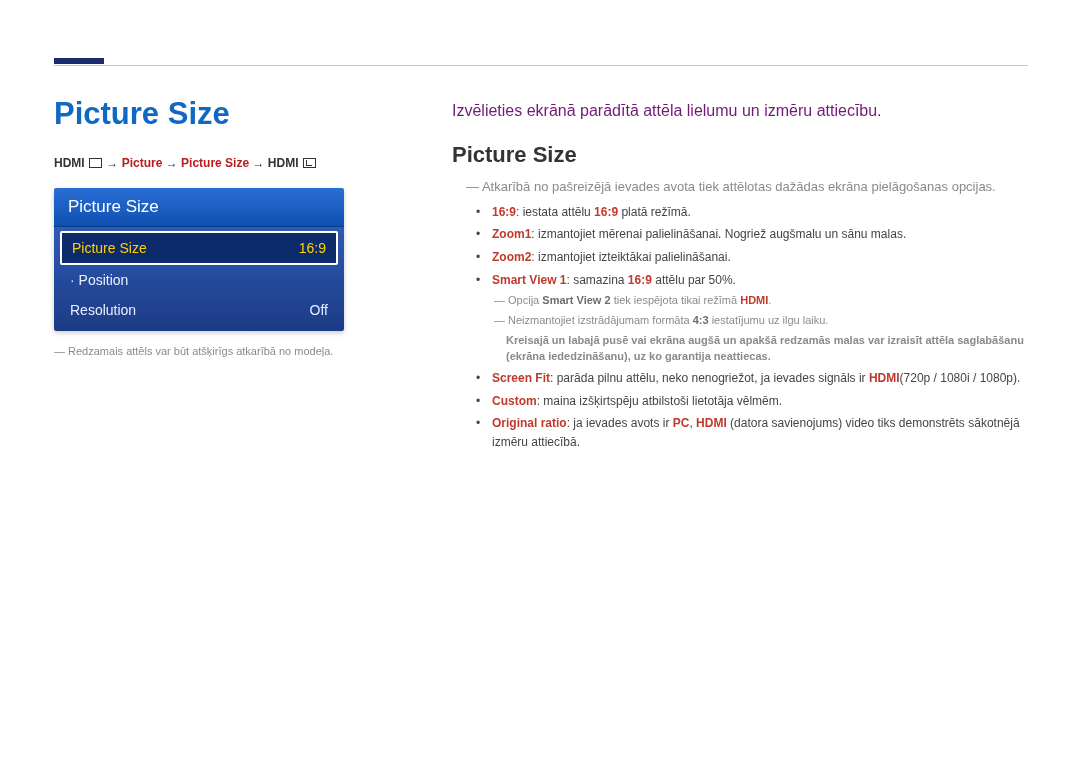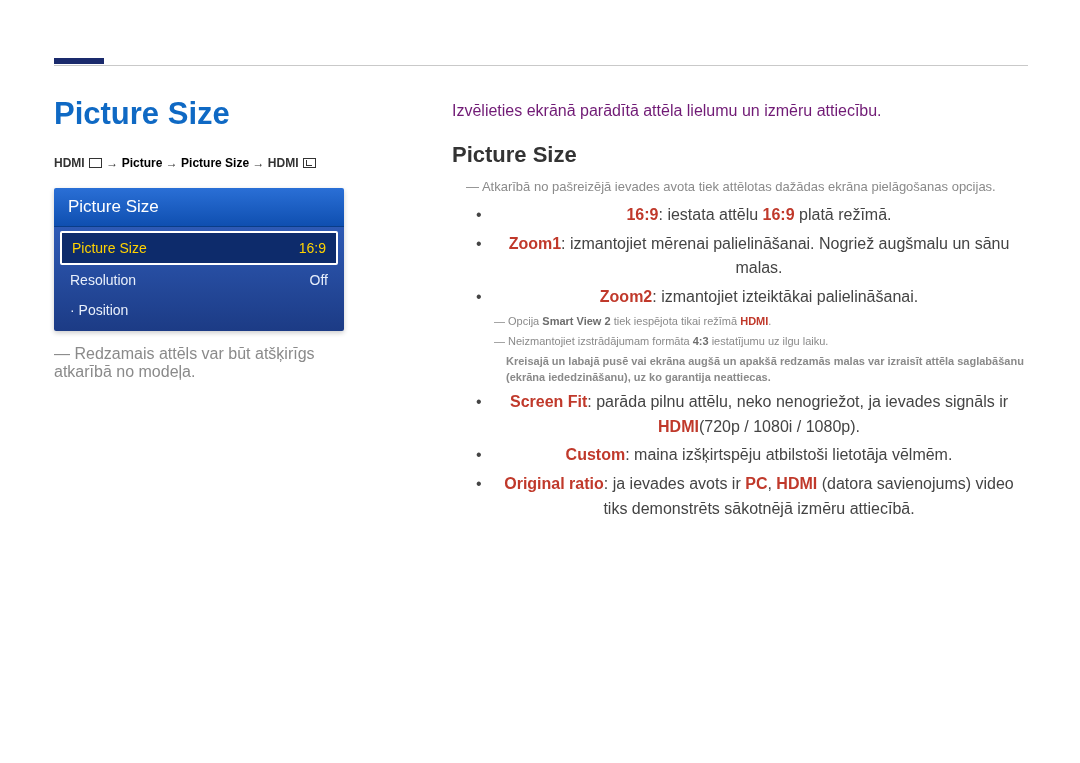--- a/index.html
+++ b/index.html
@@ -37,21 +37,21 @@
     font-size: 31px;
     font-weight: 600;
     margin-bottom: 24px;
   }
   .menupath {
     font-size: 12px;
     color: #333;
     margin-bottom: 18px;
   }
   .menupath .bold { font-weight: 700; }
-  .menupath .accent { color: #000000; font-weight: 700; }
+  .menupath .accent { color: #b91c1c; font-weight: 700; }
   .icon-menu, .icon-enter {
     display: inline-block;
     width: 13px;
     height: 10px;
     border: 1px solid #333;
     vertical-align: middle;
     margin: 0 1px;
     position: relative;
     top: -1px;
   }
@@ -93,21 +93,21 @@
     color: #e8effb;
   }
   .osd-row.selected {
     border: 2px solid #fff;
     border-radius: 2px;
     background: #0d2b6b;
     color: #ffd200;
   }
   .osd-row .dot::before { content: "· "; }
   .footnote {
-    font-size: 16px;
+    font-size: 11px;
     color: #8a8a8a;
     margin-top: 6px;
   }
   .footnote::before { content: "― "; color:#8a8a8a; }
   
   .right-col {
     position: absolute;
     left: 452px;
     top: 102px;
     right: 54px;
@@ -130,27 +130,26 @@
     line-height: 1.45;
     text-indent: -12px;
     padding-left: 12px;
   }
   .note::before { content: "― "; }
   ul.opts {
     list-style: none;
     margin-left: 28px;
   }
   ul.opts > li {
-    font-size: 16px;
+    font-size: 12px;
     color: #444;
     line-height: 1.55;
     margin: 4px 0;
     position: relative;
     padding-left: 12px;
-    text-align: center;
   }
   ul.opts > li::before {
     content: "•";
     position: absolute;
     left: -4px;
     top: 0;
     color: #444;
   }
   .b { font-weight: 700; }
   .hl { color: #c0392b; font-weight: 700; }
@@ -189,26 +188,26 @@
   </div>
 
   <div class="osd">
     <div class="osd-header">Picture Size</div>
     <div class="osd-body">
       <div class="osd-row selected">
         <span>Picture Size</span>
         <span>16:9</span>
       </div>
       <div class="osd-row">
+        <span class="dot">Position</span>
+        <span></span>
+      </div>
+      <div class="osd-row">
         <span>Resolution</span>
         <span>Off</span>
-      </div>
-      <div class="osd-row">
-        <span class="dot">Position</span>
-        <span></span>
       </div>
     </div>
   </div>
 
   <div class="footnote">Redzamais attēls var būt atšķirīgs atkarībā no modeļa.</div>
 </div>
 
 <div class="right-col">
   <div class="intro">Izvēlieties ekrānā parādītā attēla lielumu un izmēru attiecību.</div>
   <div class="sub-h2">Picture Size</div>
@@ -217,20 +216,23 @@
   <ul class="opts">
     <li>
       <span class="hl">16:9</span><span>: iestata attēlu </span><span class="hl">16:9</span><span> platā režīmā.</span>
     </li>
     <li>
       <span class="hl">Zoom1</span><span>: izmantojiet mērenai palielināšanai. Nogriež augšmalu un sānu malas.</span>
     </li>
     <li>
       <span class="hl">Zoom2</span><span>: izmantojiet izteiktākai palielināšanai.</span>
     </li>
+    <li>
+      <span class="hl">Smart View 1</span><span>: samazina </span><span class="hl">16:9</span><span> attēlu par 50%.</span>
+    </li>
   </ul>
 
   <div class="subnote">
     <span>Opcija </span><span class="b">Smart View 2</span><span> tiek iespējota tikai režīmā </span><span class="hl">HDMI</span><span>.</span>
   </div>
 
   <ul class="opts">
   </ul>
   <div class="subnote">
     <span>Neizmantojiet izstrādājumam formāta </span><span class="b">4:3</span><span> iestatījumu uz ilgu laiku.</span>

